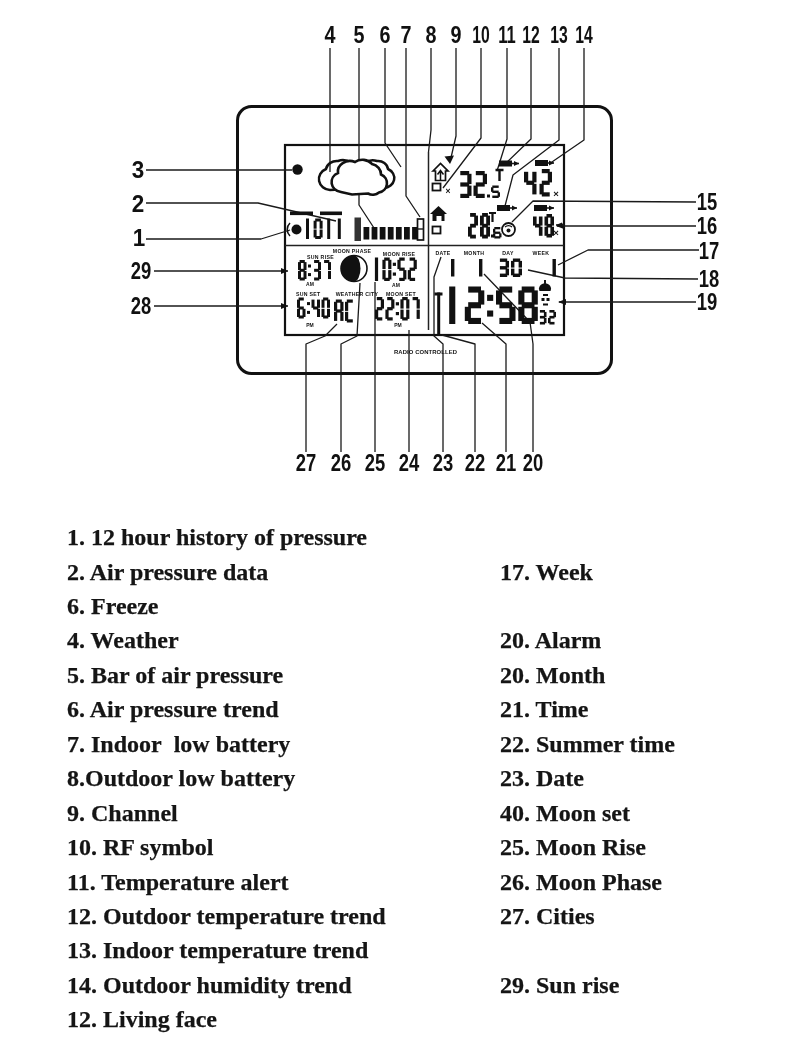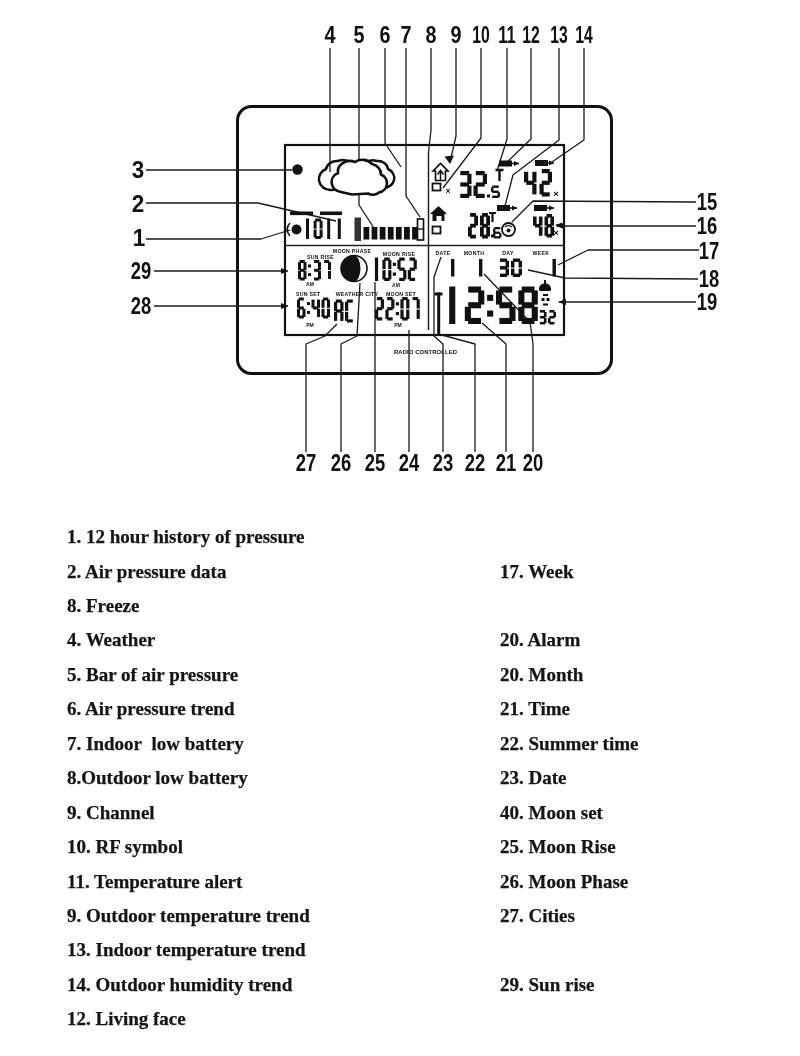--- a/index.html
+++ b/index.html
@@ -1,17 +1,17 @@
 <!DOCTYPE html>
 <html><head><meta charset="utf-8">
 <style>
 html,body{margin:0;padding:0;background:#fff;width:800px;height:1056px;overflow:hidden}
 #wrap{position:relative;width:800px;height:1056px;background:#fff}
 #diag{position:absolute;left:0;top:0;filter:blur(0.45px)}
-.lg{position:absolute;font-family:"Liberation Serif",serif;font-weight:bold;font-size:19px;-webkit-text-stroke:0.25px #151515;
+.lg{position:absolute;font-family:"Liberation Serif",serif;font-weight:bold;font-size:24px;-webkit-text-stroke:0.25px #151515;
 line-height:34px;color:#151515;white-space:pre}
 </style></head>
 <body>
 <div id="wrap">
 <svg id="diag" width="800" height="500" viewBox="0 0 800 500">
 <rect x="237.5" y="106.5" width="374" height="267" rx="14" fill="none" stroke="#111" stroke-width="3"></rect>
 <rect x="285" y="145" width="279" height="190" fill="none" stroke="#111" stroke-width="2.2"></rect>
 <line x1="285.0" y1="245.5" x2="564.0" y2="245.5" stroke="#222" stroke-width="1.6"></line>
 <line x1="428.5" y1="152.0" x2="428.5" y2="330.0" stroke="#222" stroke-width="1.5"></line>
 <text x="330.0" y="43.0" font-family="Liberation Sans, sans-serif" font-size="23" font-weight="bold" text-anchor="middle" fill="#111" textLength="11" lengthAdjust="spacingAndGlyphs">4</text>
@@ -337,30 +337,30 @@
 <rect x="543.9" y="317.9" width="2.6" height="5.3" fill="#111"></rect>
 <rect x="549.4" y="310.0" width="5.1" height="2.6" fill="#111"></rect>
 <rect x="549.4" y="315.9" width="5.1" height="2.6" fill="#111"></rect>
 <rect x="549.4" y="321.9" width="5.1" height="2.6" fill="#111"></rect>
 <rect x="553.4" y="311.9" width="2.6" height="5.3" fill="#111"></rect>
 <rect x="548.0" y="317.9" width="2.6" height="5.3" fill="#111"></rect>
 <text x="425.5" y="354.0" font-family="Liberation Sans, sans-serif" font-size="5.9" font-weight="bold" text-anchor="middle" fill="#111" letter-spacing="0.1">RADIO CONTROLLED</text>
 </svg>
 <div class="lg" style="left:67px;top:520.0px">1. 12 hour history of pressure</div>
 <div class="lg" style="left:67px;top:554.5px">2. Air pressure data</div>
-<div class="lg" style="left:67px;top:588.9px">8. Freeze</div>
+<div class="lg" style="left:67px;top:588.9px">6. Freeze</div>
 <div class="lg" style="left:67px;top:623.4px">4. Weather</div>
 <div class="lg" style="left:67px;top:657.8px">5. Bar of air pressure</div>
 <div class="lg" style="left:67px;top:692.2px">6. Air pressure trend</div>
 <div class="lg" style="left:67px;top:726.7px">7. Indoor&nbsp; low battery</div>
 <div class="lg" style="left:67px;top:761.2px">8.Outdoor low battery</div>
 <div class="lg" style="left:67px;top:795.6px">9. Channel</div>
 <div class="lg" style="left:67px;top:830.0px">10. RF symbol</div>
 <div class="lg" style="left:67px;top:864.5px">11. Temperature alert</div>
-<div class="lg" style="left:67px;top:899.0px">9. Outdoor temperature trend</div>
+<div class="lg" style="left:67px;top:899.0px">12. Outdoor temperature trend</div>
 <div class="lg" style="left:67px;top:933.4px">13. Indoor temperature trend</div>
 <div class="lg" style="left:67px;top:967.9px">14. Outdoor humidity trend</div>
 <div class="lg" style="left:67px;top:1002.3px">12. Living face</div>
 <div class="lg" style="left:500px;top:554.5px">17. Week</div>
 <div class="lg" style="left:500px;top:623.4px">20. Alarm</div>
 <div class="lg" style="left:500px;top:657.8px">20. Month</div>
 <div class="lg" style="left:500px;top:692.2px">21. Time</div>
 <div class="lg" style="left:500px;top:726.7px">22. Summer time</div>
 <div class="lg" style="left:500px;top:761.2px">23. Date</div>
 <div class="lg" style="left:500px;top:795.6px">40. Moon set</div>

